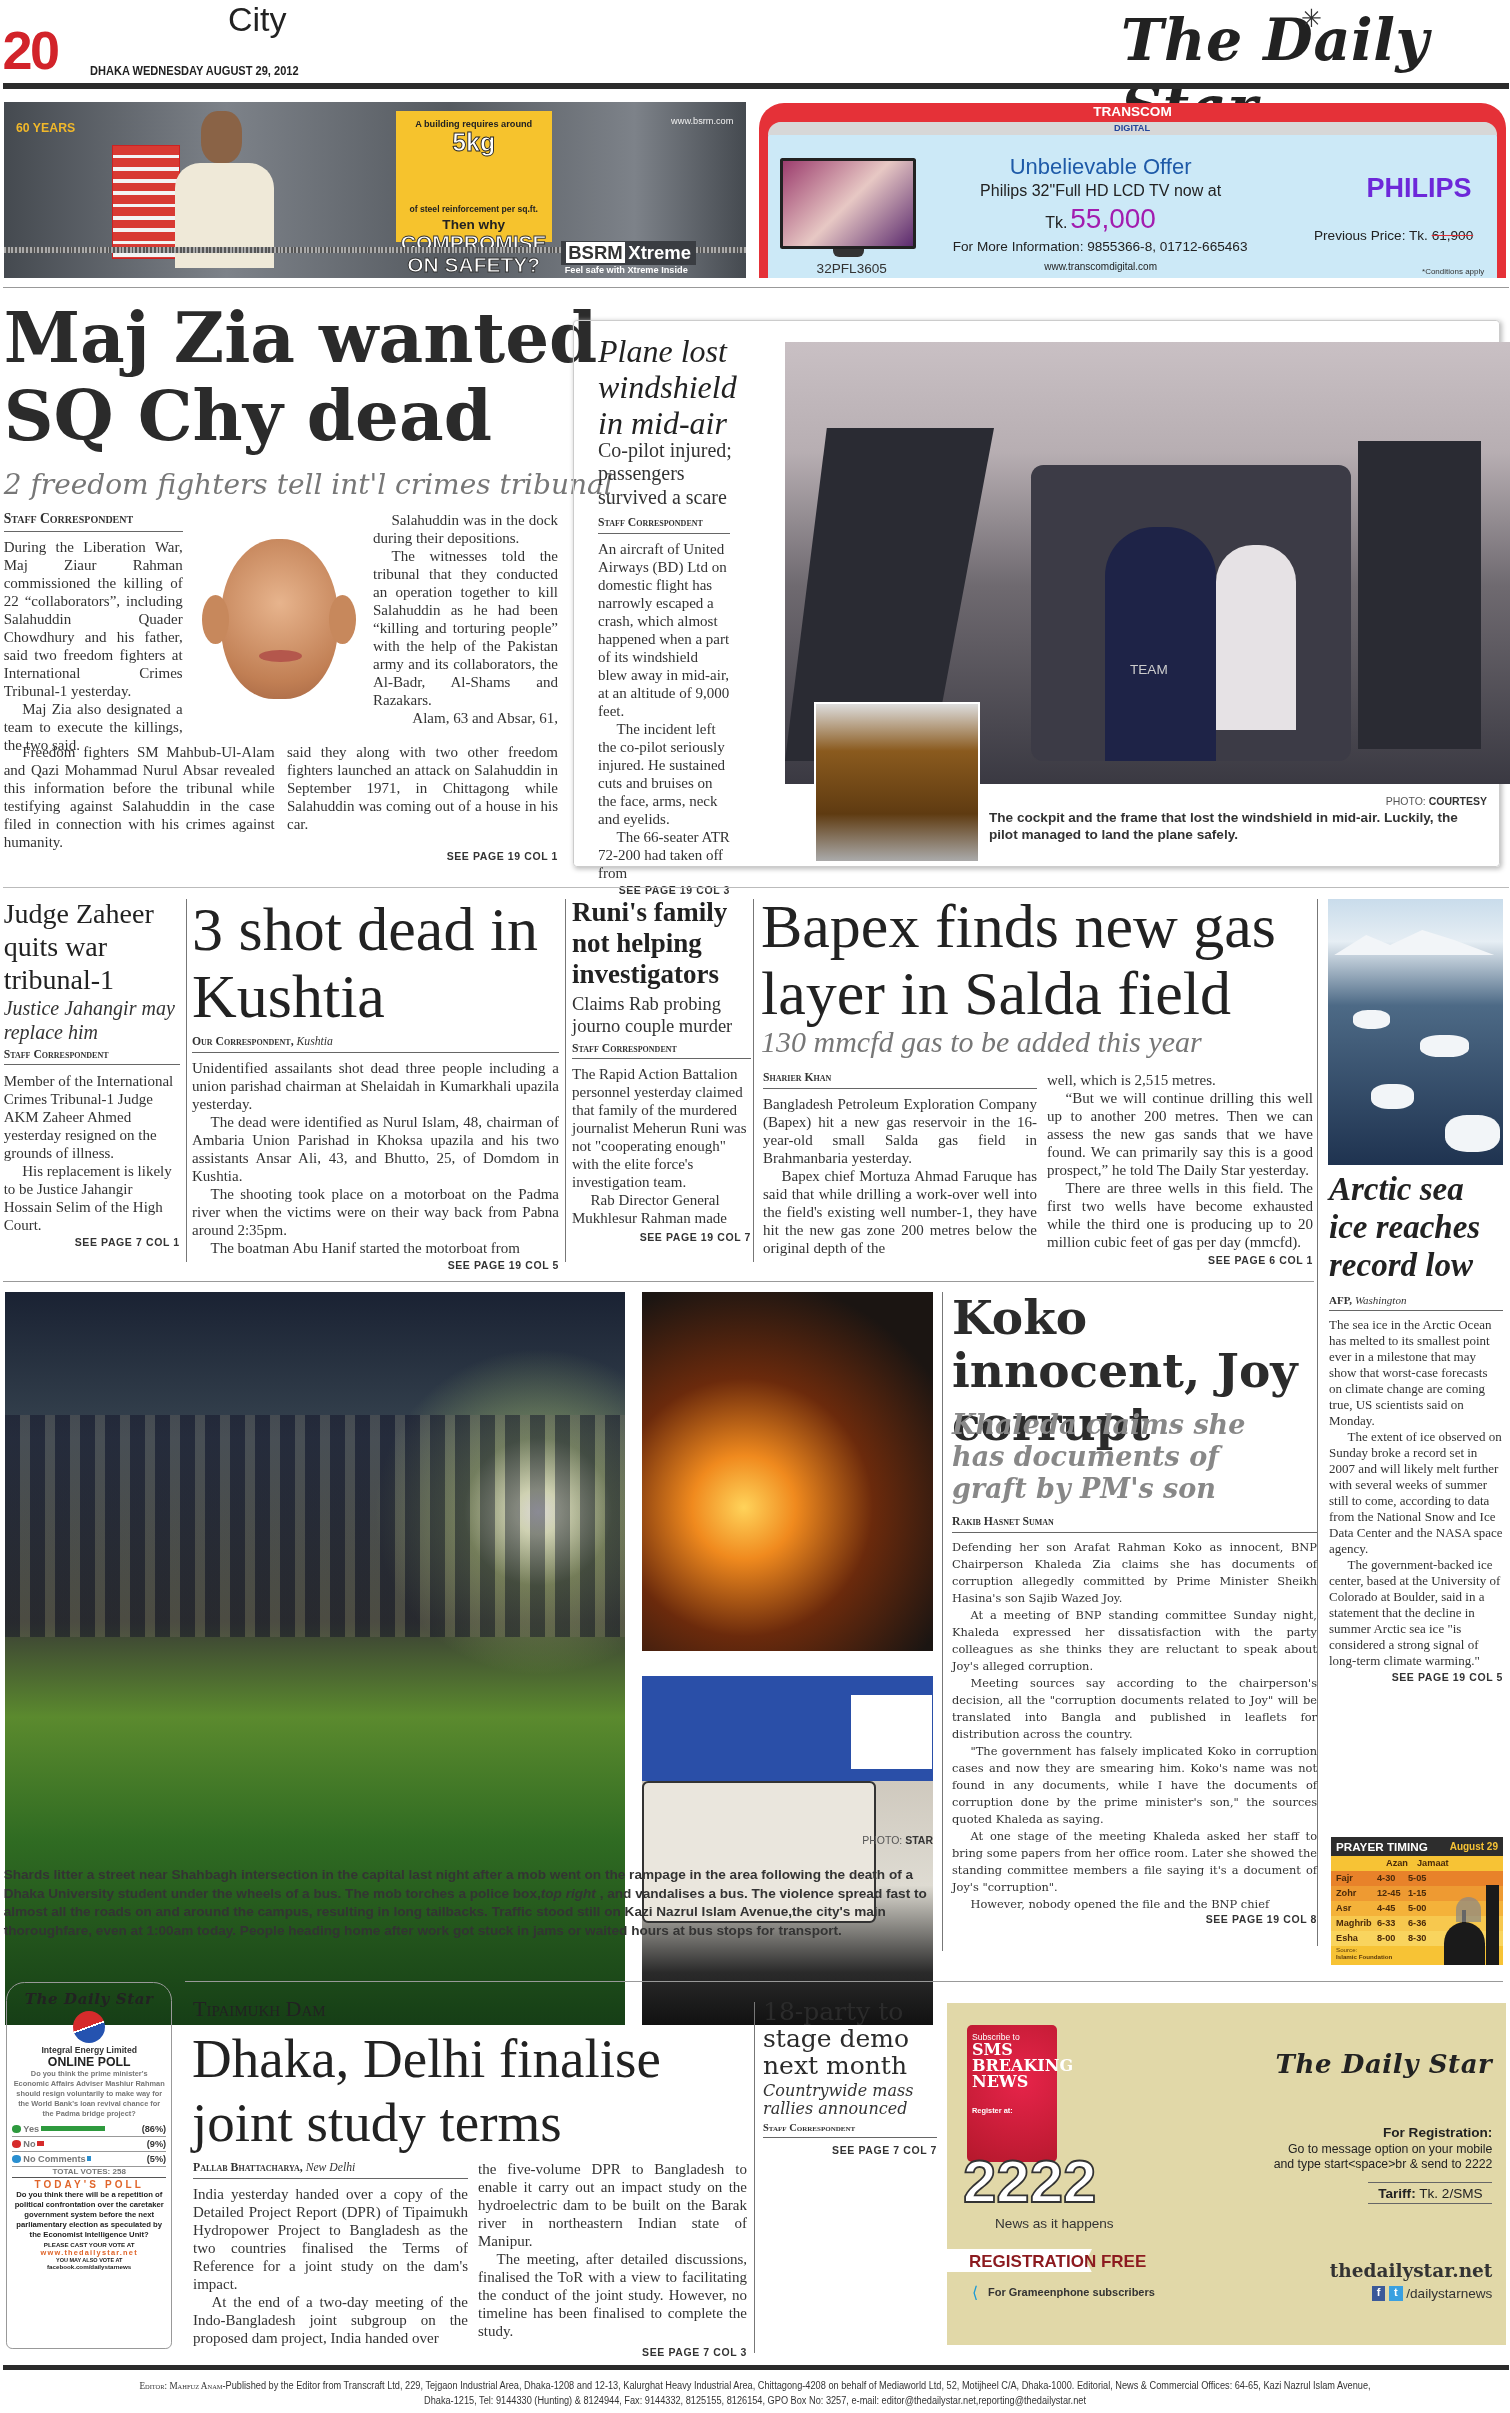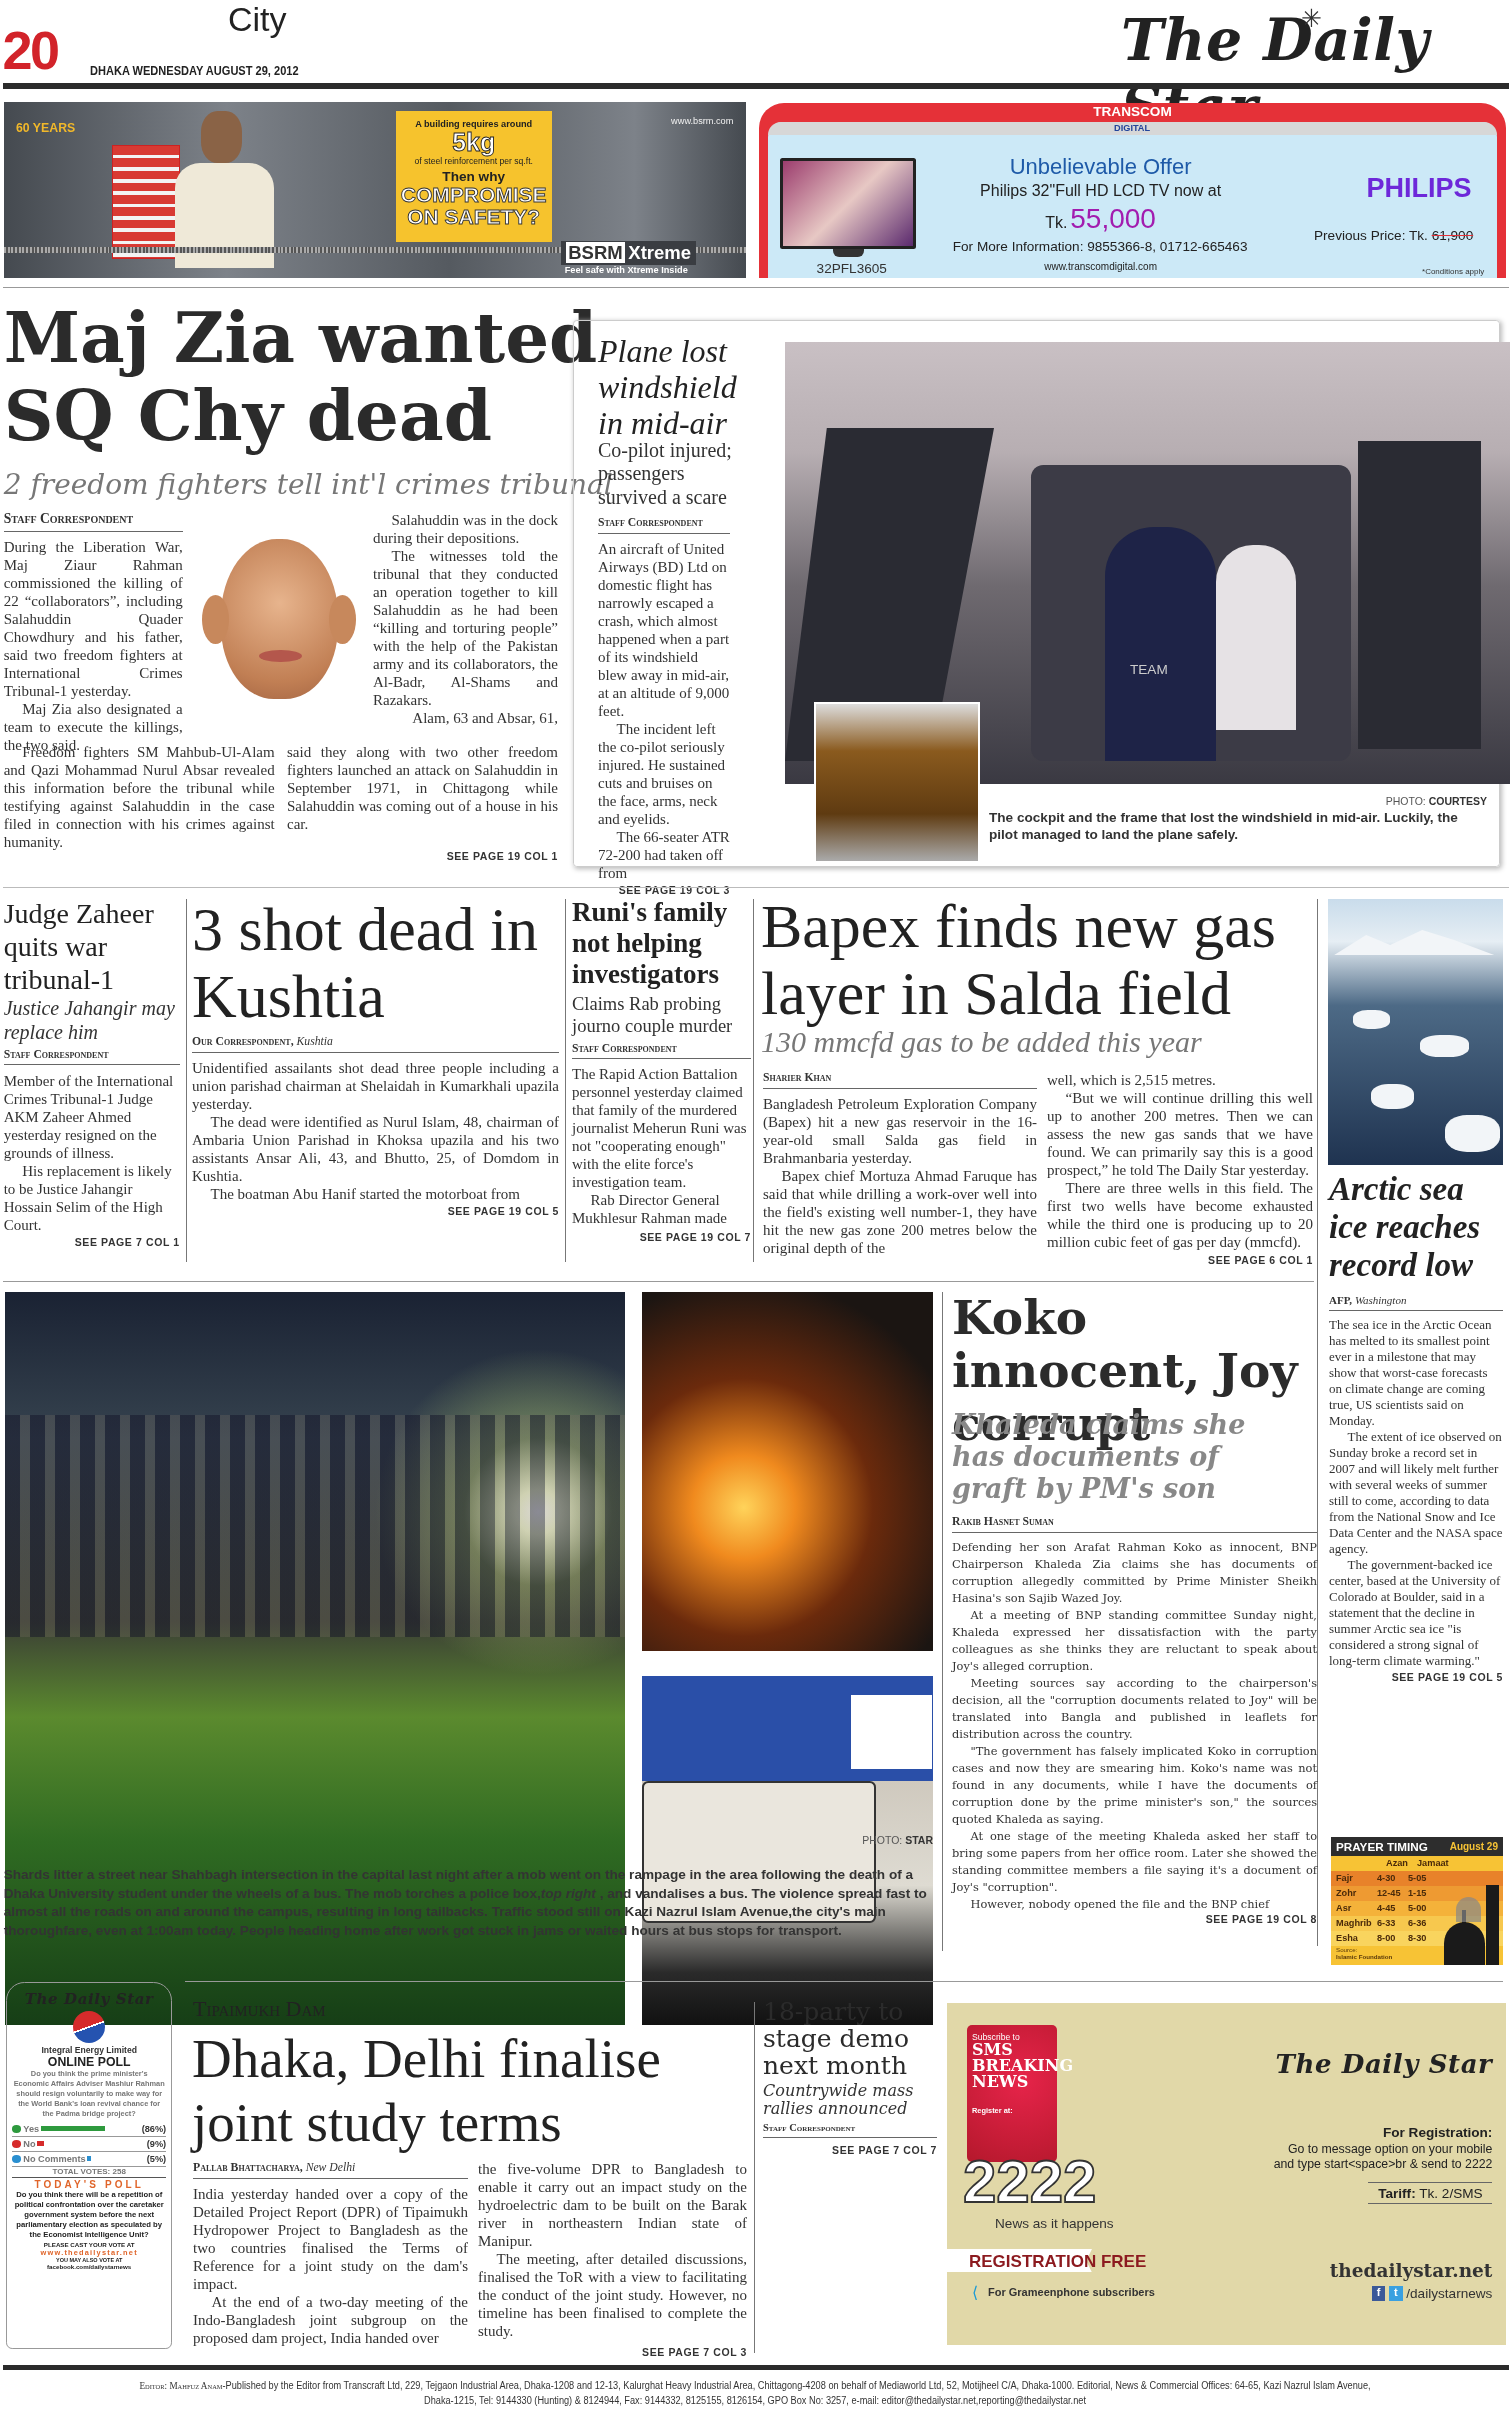--- a/index.html
+++ b/index.html
@@ -35,21 +35,21 @@
 <div class="abs" style="left:3.7px;top:102px;width:742px;height:176px;background:linear-gradient(90deg,#454a50,#7d8289 30%,#555a60 60%,#7d8289 85%,#454a50);overflow:hidden;">
   <div class="abs sans" style="left:12.3px;top:18.5px;font-size:12.3px;font-weight:bold;color:#f1b82a;">60 YEARS</div>
   <div class="abs" style="left:108px;top:43px;width:68px;height:114px;background:repeating-linear-gradient(180deg,#d83a33 0 8.6px,#f3f3f3 8.6px 12.3px);border:1.2px solid #c22;"></div>
   <div class="abs" style="left:160px;top:8.6px;width:123px;height:154px;">
     <div style="position:absolute;left:37px;top:0;width:41px;height:52px;border-radius:40%;background:#8a6346;"></div>
     <div style="position:absolute;left:11px;top:52px;width:99px;height:105px;border-radius:25px 25px 0 0;background:#efe9d8;"></div>
   </div>
   <div class="abs" style="left:392px;top:8.6px;width:156px;height:131px;background:#f6c32d;text-align:center;">
     <div class="sans" style="font-size:9.2px;font-weight:bold;margin-top:8.6px;color:#222;">A building requires around</div>
     <div class="sans" style="font-size:25px;font-weight:bold;color:#fff;-webkit-text-stroke:0.9px #222;line-height:27px;">5kg</div>
-    <div class="sans" style="font-size:8.6px;font-weight:normal;color:#222;">of steel reinforcement per sq.ft.</div>
+    <div class="sans" style="font-size:8.6px;font-weight:bold;color:#222;margin-top:48px;">of steel reinforcement per sq.ft.</div>
     <div class="sans" style="font-size:13.6px;font-weight:bold;color:#222;margin-top:2.5px;">Then why</div>
     <div class="sans" style="font-size:21px;font-weight:bold;color:#fff;-webkit-text-stroke:0.9px #333;line-height:22px;">COMPROMISE</div>
     <div class="sans" style="font-size:21px;font-weight:bold;color:#fff;-webkit-text-stroke:0.9px #333;line-height:22px;">ON SAFETY?</div>
   </div>
   <div class="abs sans" style="right:12.3px;top:13.6px;font-size:9.2px;color:#f2f2f2;">www.bsrm.com</div>
   <div class="abs" style="left:0;top:145px;width:742px;height:6.2px;background:repeating-linear-gradient(90deg,#aaa 0 1.8px,#555 1.8px 3.7px);"></div>
   <div class="abs" style="left:557px;top:139px;background:#3a3d42;padding:1.2px 5px;">
     <span class="sans" style="font-size:18.5px;font-weight:bold;color:#fff;background:#fff;color:#333;padding:0 2.5px;">BSRM</span>
     <span class="sans" style="font-size:18.5px;font-weight:bold;color:#fff;">Xtreme</span>
   </div>
@@ -159,20 +159,21 @@
 
 <div class="abs" style="left:192px;top:896px;width:367px;">
   <div class="lserif" style="font-size:62px;line-height:67px;color:#222;">3 shot dead in Kushtia</div>
   <div class="byline" style="font-size:11.7px;margin-top:5px;">
     <span>Our Correspondent,</span>
     <i>Kushtia</i>
   </div>
   <div class="body-text">
     <p class="first">Unidentified assailants shot dead three people including a union parishad chairman at Shelaidah in Kumarkhali upazila yesterday.</p>
     <p>The dead were identified as Nurul Islam, 48, chairman of Ambaria Union Parishad in Khoksa upazila and his two assistants Ansar Ali, 43, and Bhutto, 25, of Domdom in Kushtia.</p>
+    <p>The shooting took place on a motorboat on the Padma river when the victims were on their way back from Pabna around 2:35pm.</p>
     <p>The boatman Abu Hanif started the motorboat from</p>
   </div>
   <div class="seepage" style="margin-top:2.5px;">SEE PAGE 19 COL 5</div>
 </div>
 <div class="vrule" style="left:565px;top:899px;height:363px;"></div>
 
 <div class="abs" style="left:572px;top:897px;width:179px;">
   <div class="lserif" style="font-size:27px;line-height:31px;font-weight:bold;color:#222;">Runi's family not helping investigators</div>
   <div class="lserif" style="font-size:18.5px;line-height:22px;color:#333;margin-top:2.5px;">Claims Rab probing journo couple murder</div>
   <div class="byline" style="font-size:11.7px;margin-top:5px;">Staff Correspondent</div>

